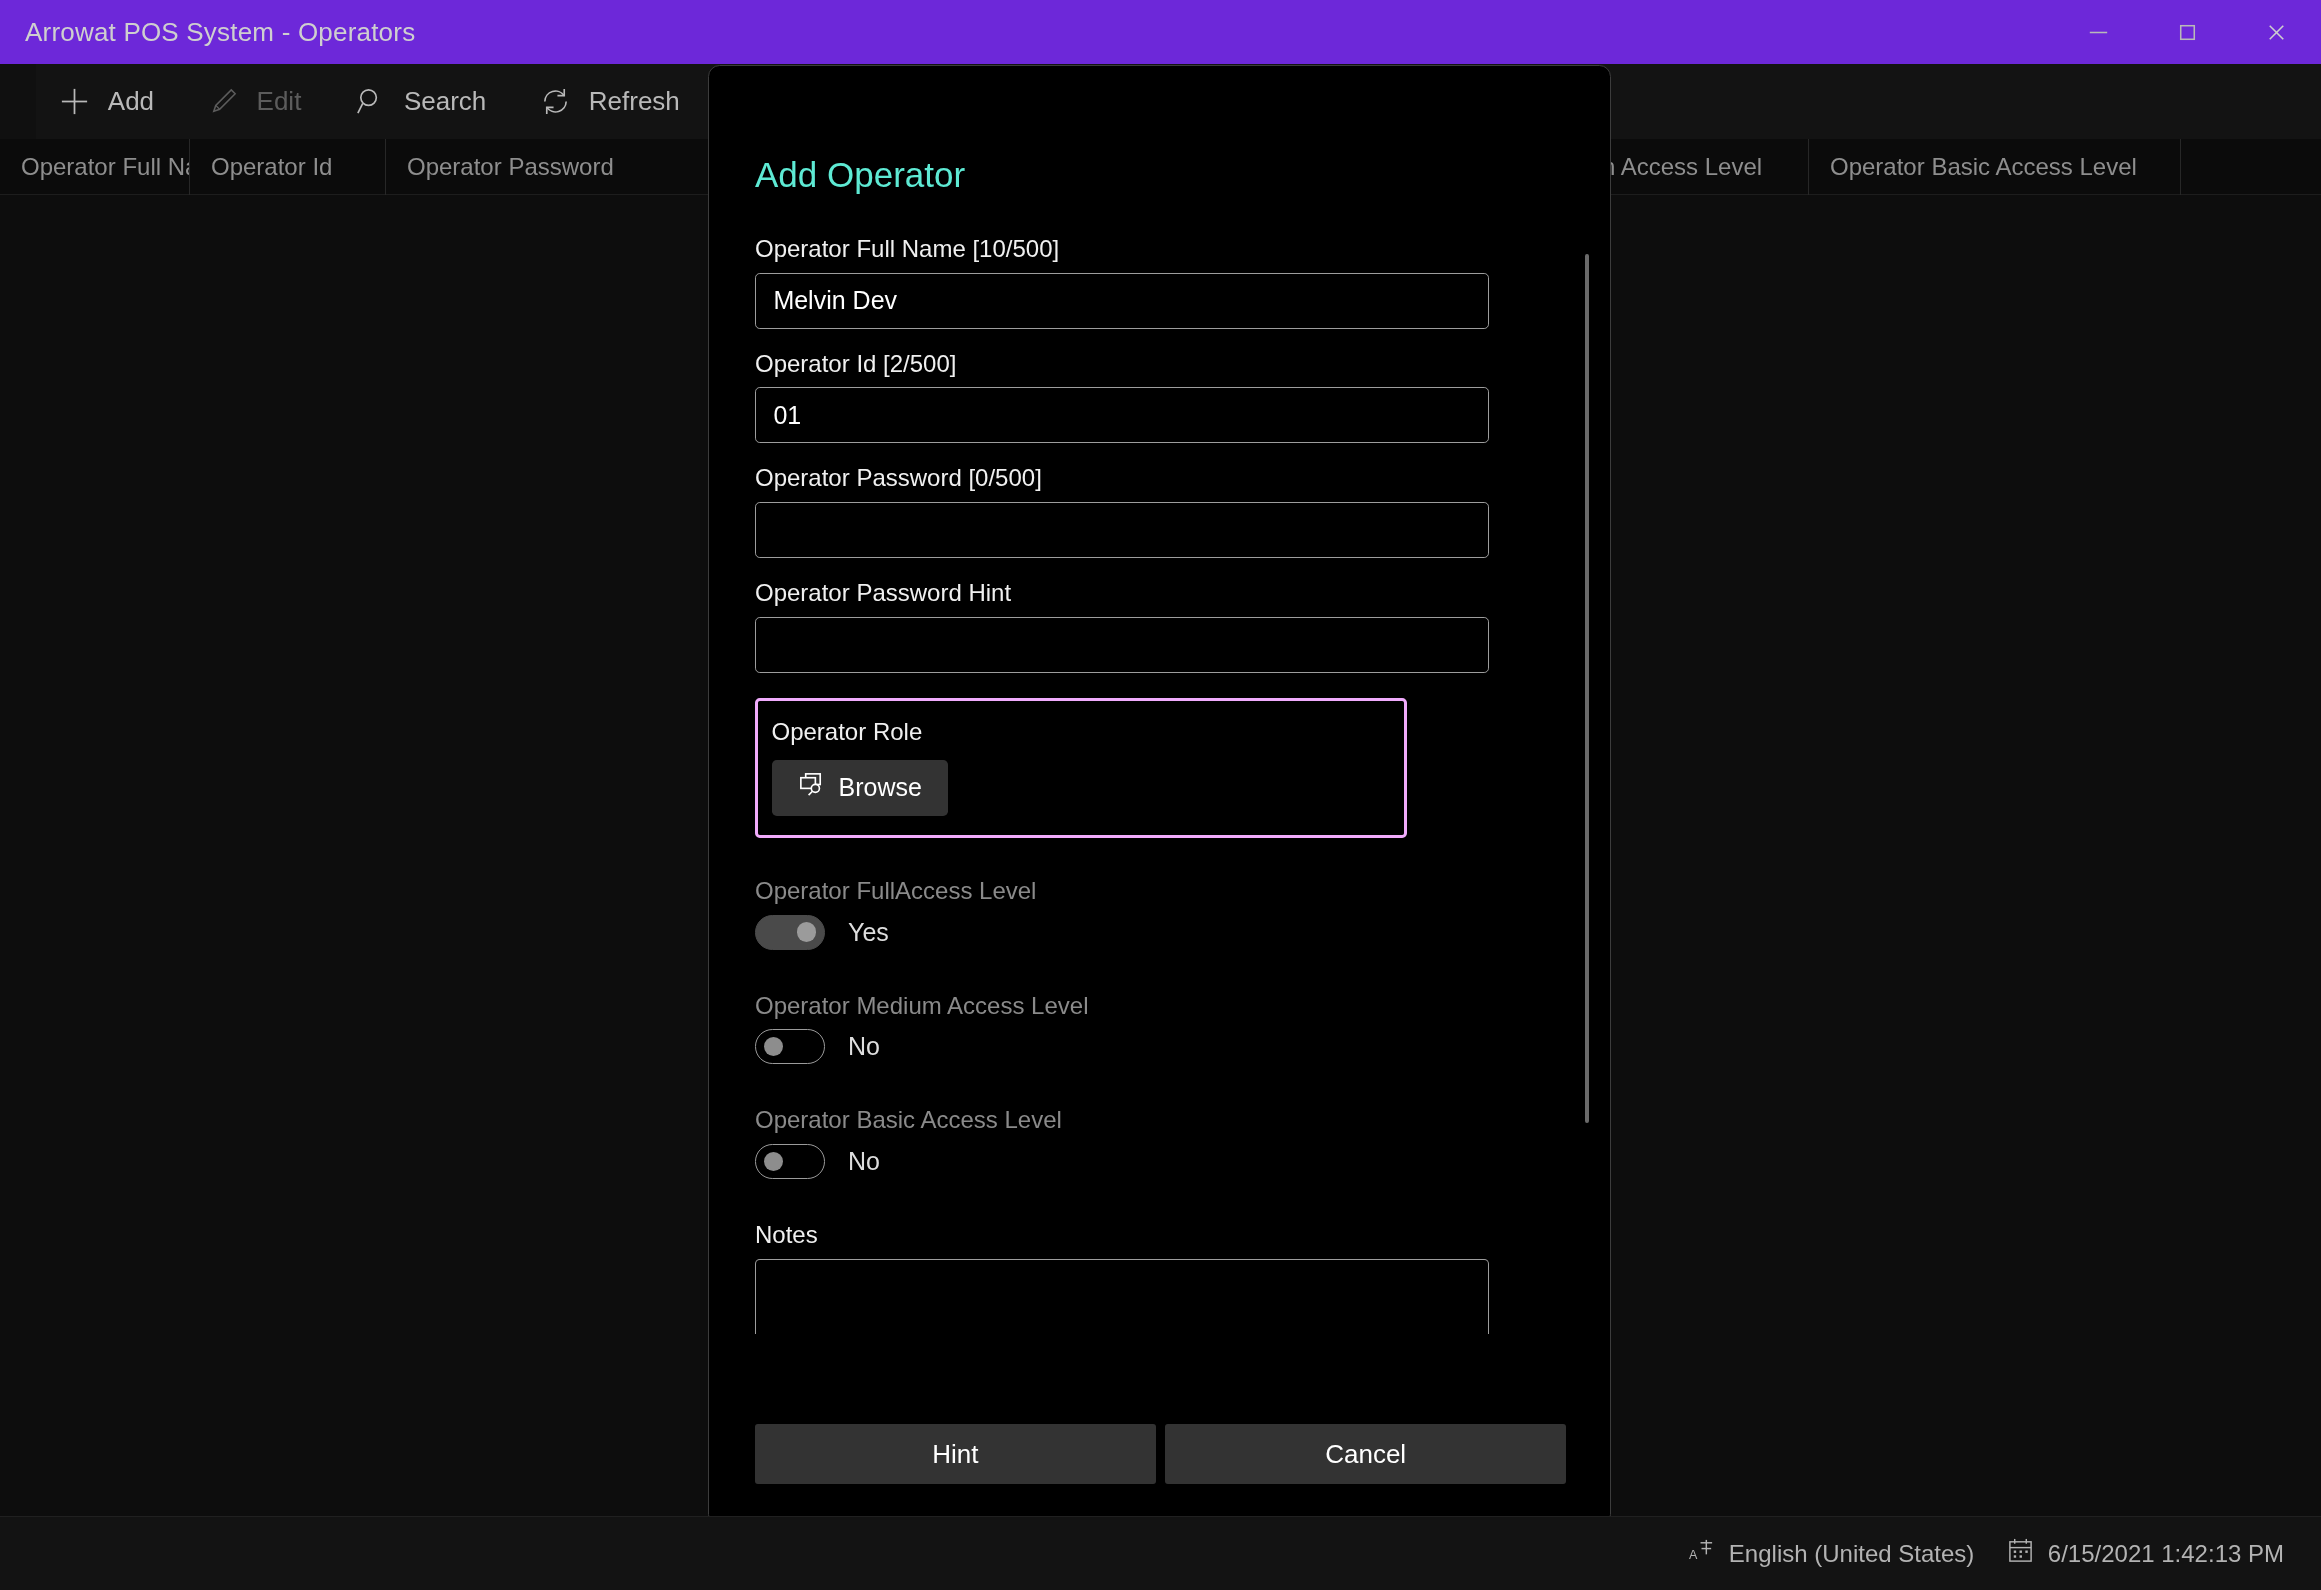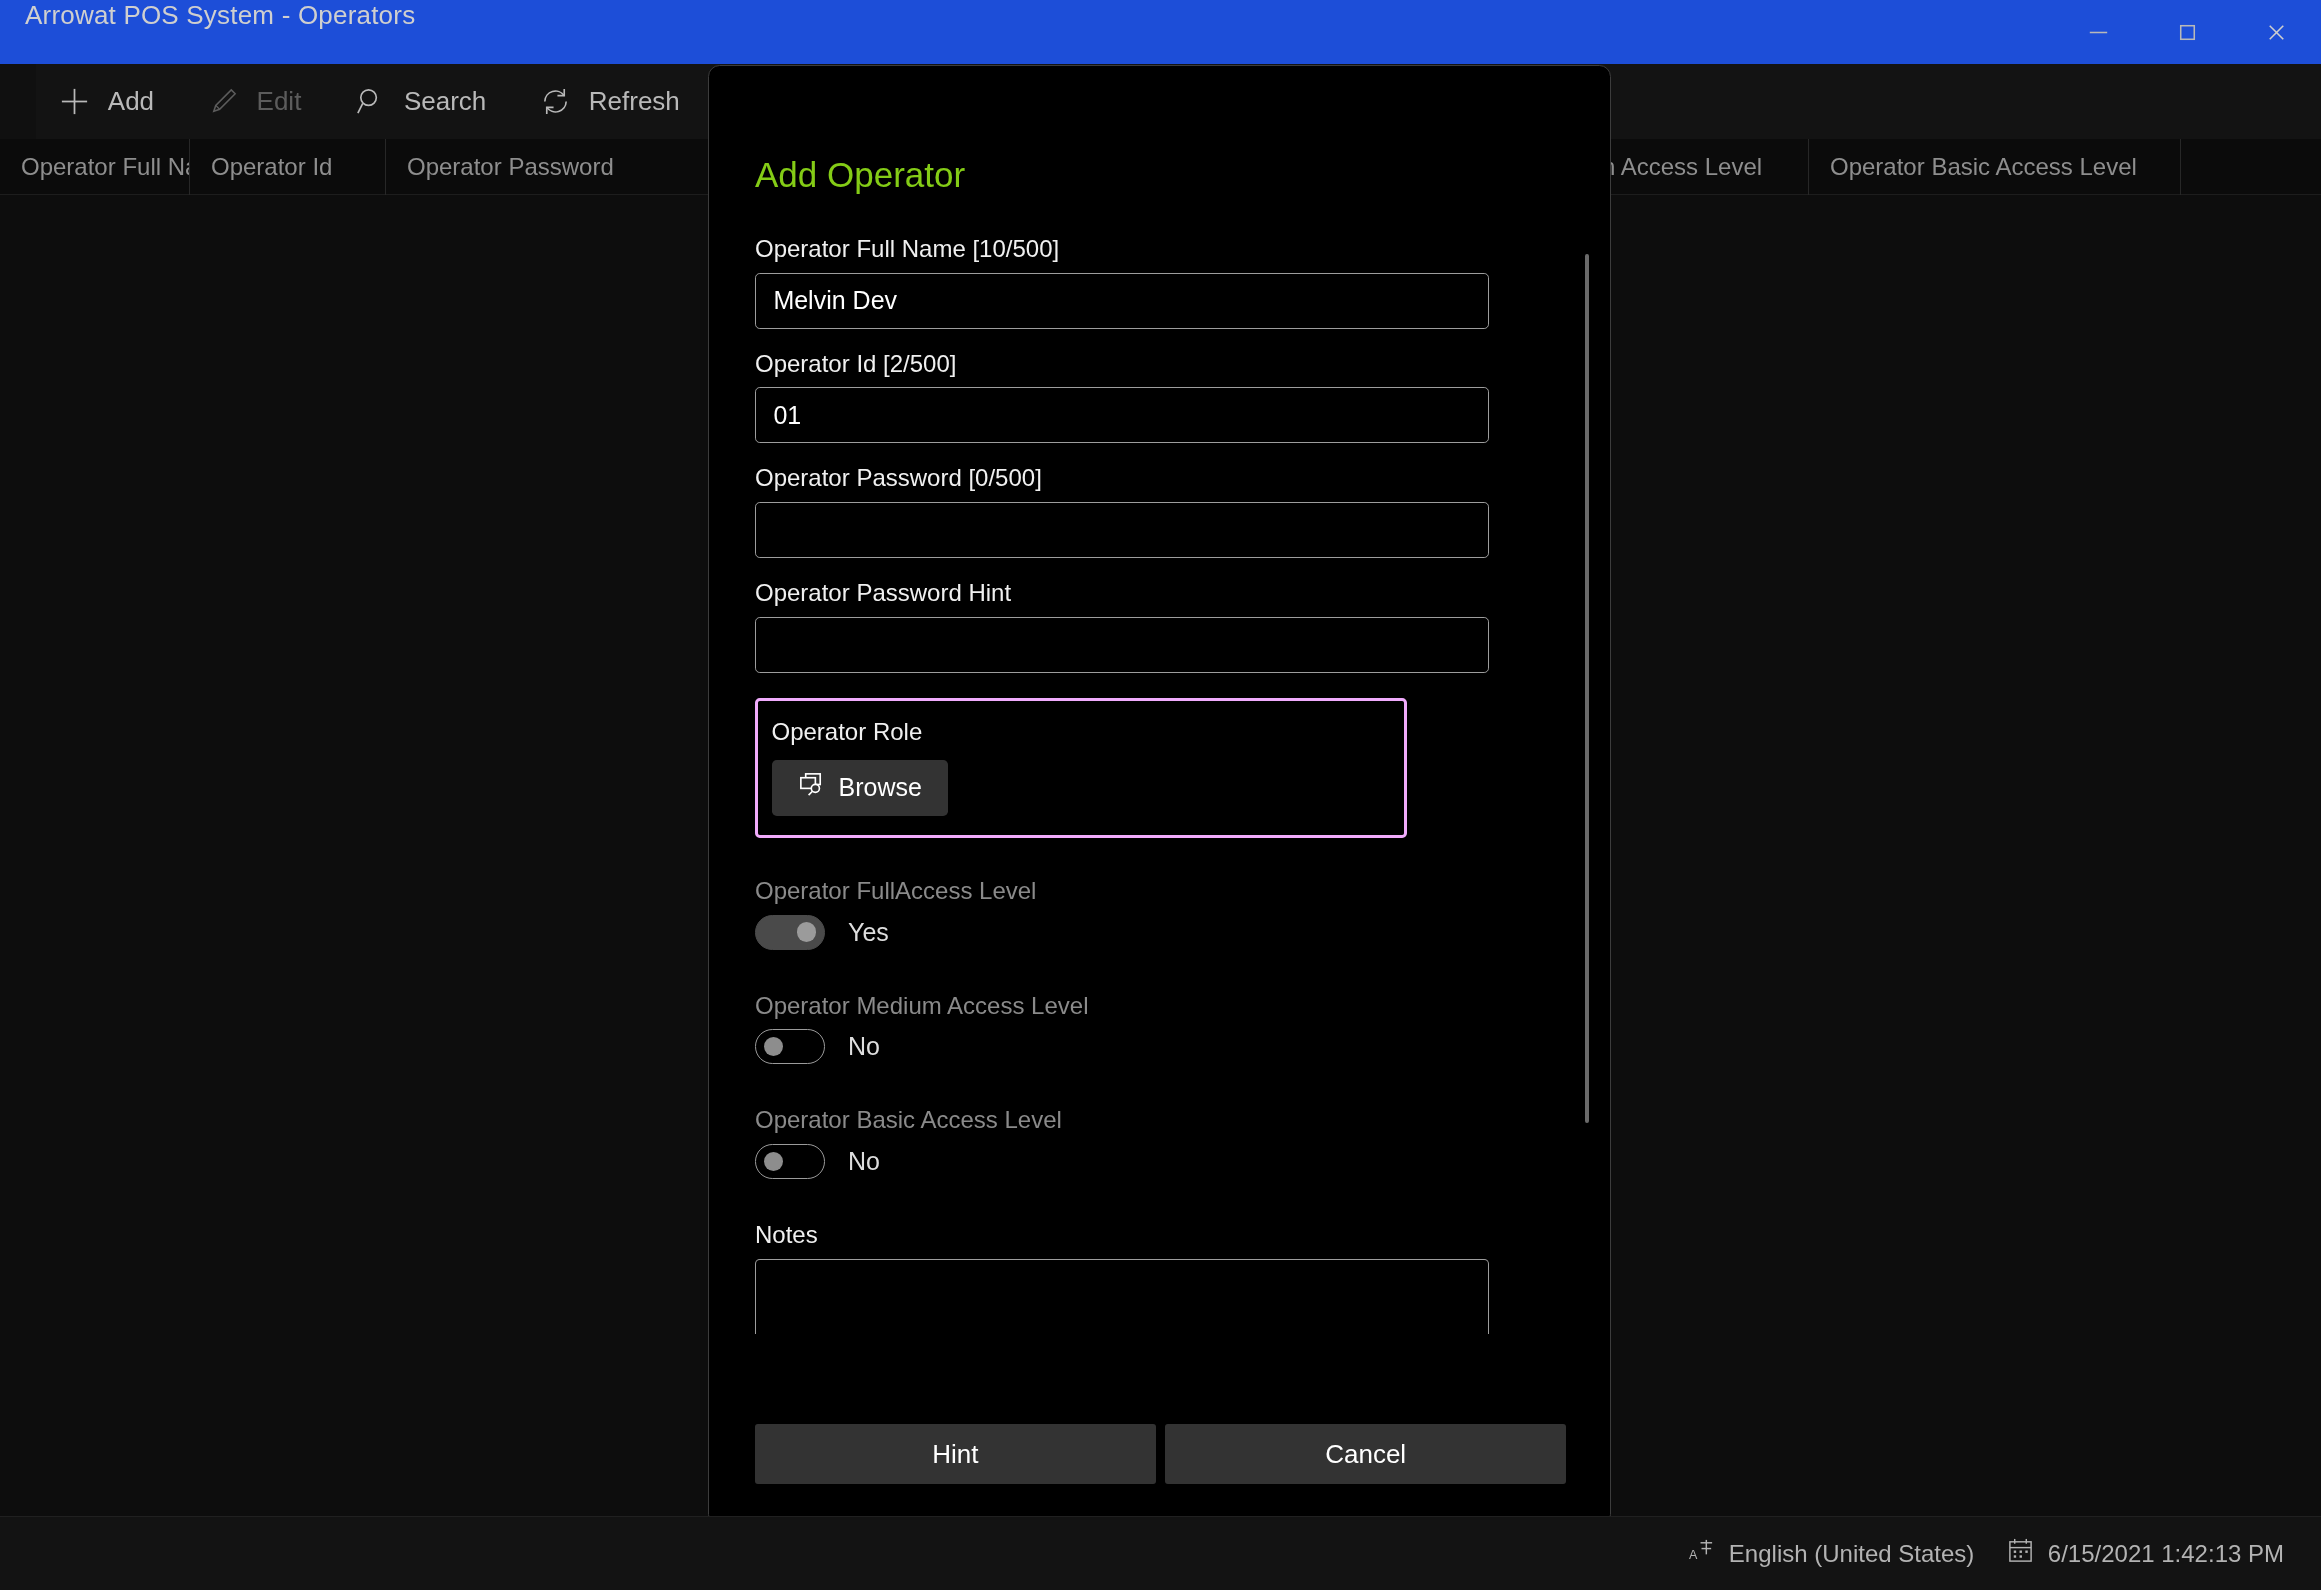--- a/index.html
+++ b/index.html
@@ -12,22 +12,22 @@
   #app {
     position: relative;
     width: 2321px; height: 1590px;
     background: #101010;
   }
 
   
   .titlebar {
     position: absolute; top: 0; left: 0;
     width: 2321px; height: 64px;
-    background: #1d4ed8;
-    display: flex; align-items: flex-start;
+    background: #6d28d9;
+    display: flex; align-items: center;
   }
   .title-text {
     margin-left: 25px;
     font-size: 26px;
     color: #cfcfcf;
     letter-spacing: 0.2px;
   }
   .win-controls {
     position: absolute; right: 0; top: 0;
     height: 64px; display: flex;
@@ -102,21 +102,21 @@
     position: absolute;
     left: 708px; top: 65px;
     width: 903px; height: 1461px;
     background: #000;
     border: 1px solid #3c3c3c;
     border-radius: 11.6px;
     overflow: hidden;
   }
   .dlg-title {
     position: absolute; left: 46px; top: 89px;
-    font-size: 35px; color: #84cc16; text-align: center;
+    font-size: 35px; color: #5eead4; text-align: center;
   }
   .dlg-scroll {
     position: absolute;
     left: 0; top: 169px;
     width: 903px; height: 1207px;
     overflow: hidden;
   }
   .dlg-inner { padding: 0 46px 0 46px; position: relative; }
 
   .field-label {

